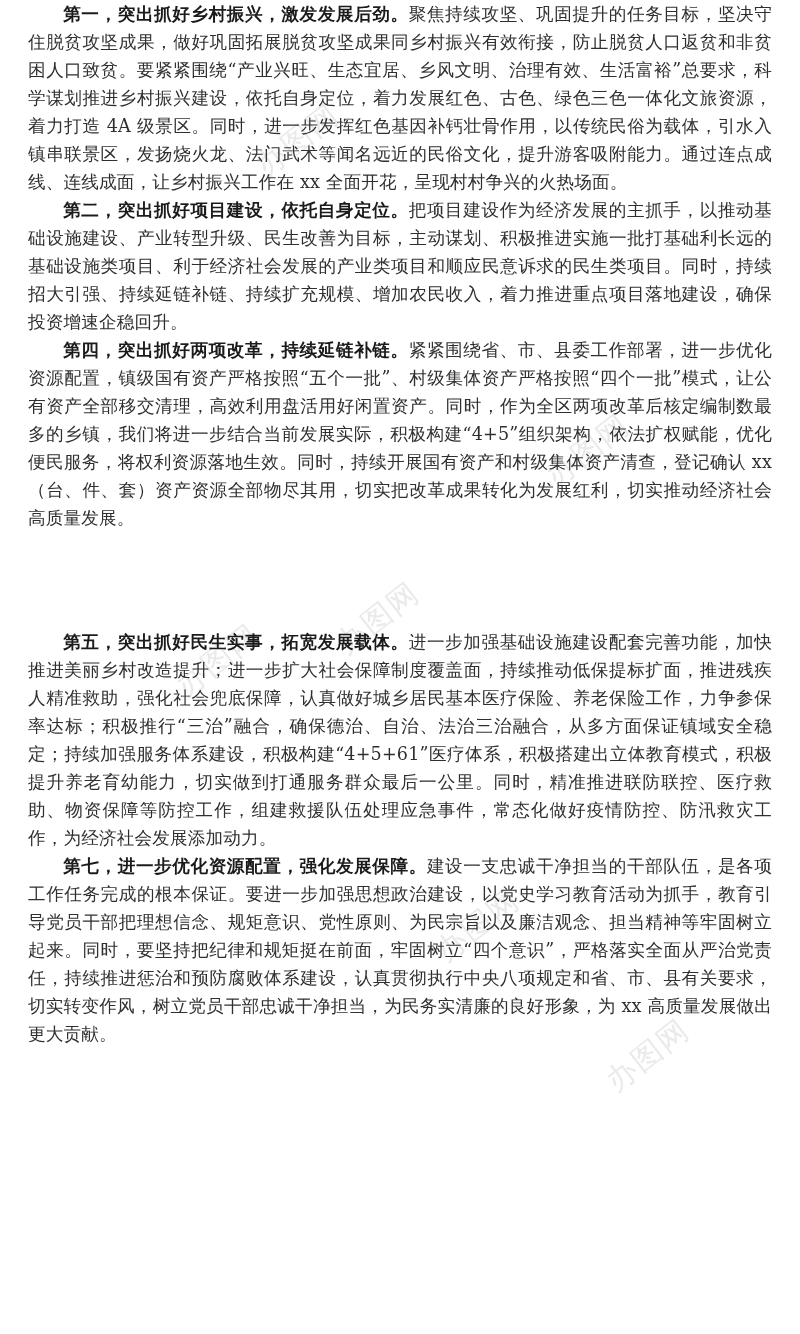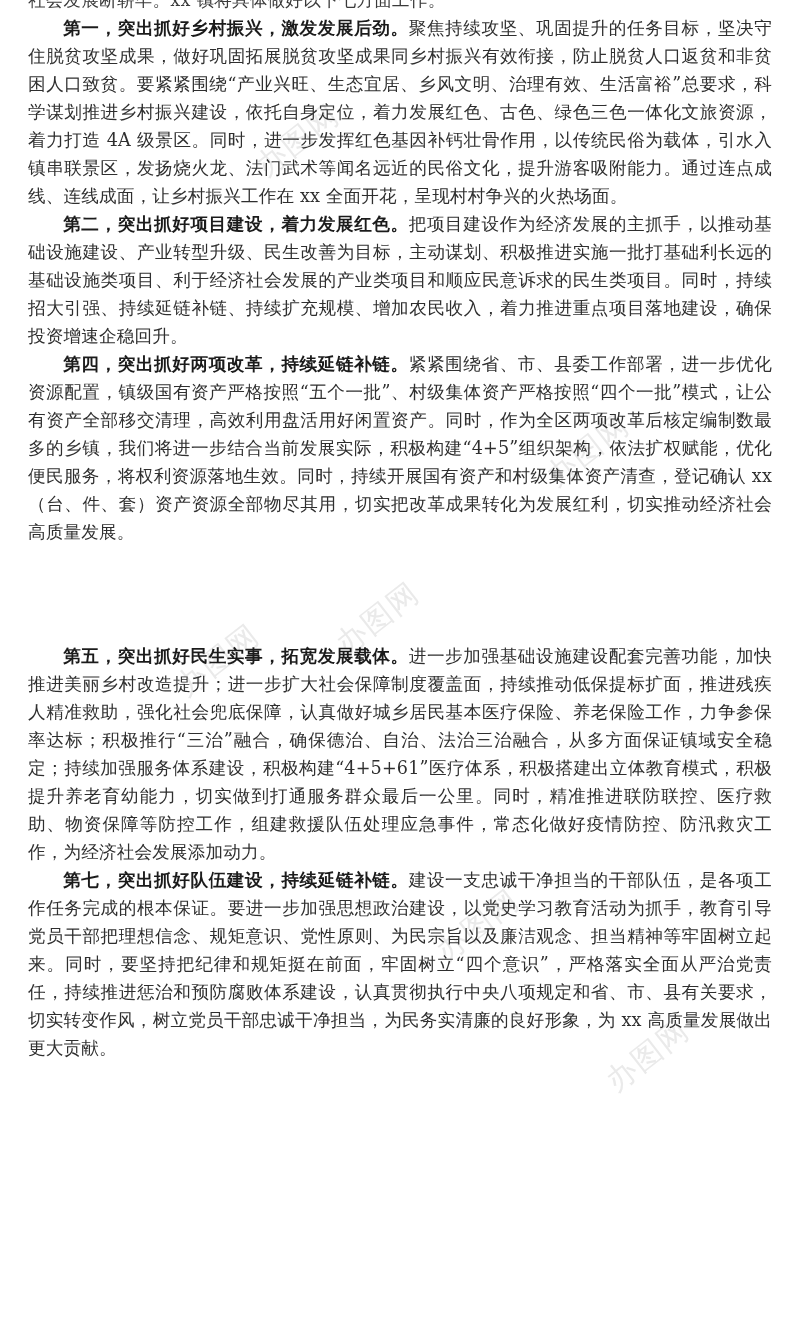--- a/index.html
+++ b/index.html
@@ -93,32 +93,29 @@
 
   <div class="watermark wm1">办图网</div>
   <div class="watermark wm2">办图网</div>
   <div class="watermark wm3">办图网</div>
   <div class="watermark wm4">办图网</div>
   <div class="watermark wm5">办图网</div>
   <div class="watermark wm6">办图网</div>
 
   <div class="doc-body">
 
-    <div class="clipped-line">
-      <div class="inner">社会发展断崭牢。xx 镇将具体做好以下七方面工作。</div>
-    </div>
 
     <p class="para"><span class="lead">第一，突出抓好乡村振兴，激发发展后劲。</span><span>聚焦持续攻坚、巩固提升的任务目标，坚决守住脱贫攻坚成果，做好巩固拓展脱贫攻坚成果同乡村振兴有效衔接，防止脱贫人口返贫和非贫困人口致贫。要紧紧围绕“产业兴旺、生态宜居、乡风文明、治理有效、生活富裕”总要求，科学谋划推进乡村振兴建设，依托自身定位，着力发展红色、古色、绿色三色一体化文旅资源，着力打造 4A 级景区。同时，进一步发挥红色基因补钙壮骨作用，以传统民俗为载体，引水入镇串联景区，发扬烧火龙、法门武术等闻名远近的民俗文化，提升游客吸附能力。通过连点成线、连线成面，让乡村振兴工作在 xx 全面开花，呈现村村争兴的火热场面。</span></p>
 
-    <p class="para"><span class="lead">第二，突出抓好项目建设，着力发展红色。</span><span>把项目建设作为经济发展的主抓手，以推动基础设施建设、产业转型升级、民生改善为目标，主动谋划、积极推进实施一批打基础利长远的基础设施类项目、利于经济社会发展的产业类项目和顺应民意诉求的民生类项目。同时，持续招大引强、持续延链补链、持续扩充规模、增加农民收入，着力推进重点项目落地建设，确保投资增速企稳回升。</span></p>
+    <p class="para"><span class="lead">第二，突出抓好项目建设，依托自身定位。</span><span>把项目建设作为经济发展的主抓手，以推动基础设施建设、产业转型升级、民生改善为目标，主动谋划、积极推进实施一批打基础利长远的基础设施类项目、利于经济社会发展的产业类项目和顺应民意诉求的民生类项目。同时，持续招大引强、持续延链补链、持续扩充规模、增加农民收入，着力推进重点项目落地建设，确保投资增速企稳回升。</span></p>
 
 
     <p class="para"><span class="lead">第四，突出抓好两项改革，持续延链补链。</span><span>紧紧围绕省、市、县委工作部署，进一步优化资源配置，镇级国有资产严格按照“五个一批”、村级集体资产严格按照“四个一批”模式，让公有资产全部移交清理，高效利用盘活用好闲置资产。同时，作为全区两项改革后核定编制数最多的乡镇，我们将进一步结合当前发展实际，积极构建“4+5”组织架构，依法扩权赋能，优化便民服务，将权利资源落地生效。同时，持续开展国有资产和村级集体资产清查，登记确认 xx（台、件、套）资产资源全部物尽其用，切实把改革成果转化为发展红利，切实推动经济社会高质量发展。</span></p>
 
     <div class="page-gap"></div>
 
     <p class="para"><span class="lead">第五，突出抓好民生实事，拓宽发展载体。</span><span>进一步加强基础设施建设配套完善功能，加快推进美丽乡村改造提升；进一步扩大社会保障制度覆盖面，持续推动低保提标扩面，推进残疾人精准救助，强化社会兜底保障，认真做好城乡居民基本医疗保险、养老保险工作，力争参保率达标；积极推行“三治”融合，确保德治、自治、法治三治融合，从多方面保证镇域安全稳定；持续加强服务体系建设，积极构建“4+5+61”医疗体系，积极搭建出立体教育模式，积极提升养老育幼能力，切实做到打通服务群众最后一公里。同时，精准推进联防联控、医疗救助、物资保障等防控工作，组建救援队伍处理应急事件，常态化做好疫情防控、防汛救灾工作，为经济社会发展添加动力。</span></p>
 
 
-    <p class="para"><span class="lead">第七，突出抓好队伍建设，持续延链补链。</span><span>建设一支忠诚干净担当的干部队伍，是各项工作任务完成的根本保证。要进一步加强思想政治建设，以党史学习教育活动为抓手，教育引导党员干部把理想信念、规矩意识、党性原则、为民宗旨以及廉洁观念、担当精神等牢固树立起来。同时，要坚持把纪律和规矩挺在前面，牢固树立“四个意识”，严格落实全面从严治党责任，持续推进惩治和预防腐败体系建设，认真贯彻执行中央八项规定和省、市、县有关要求，切实转变作风，树立党员干部忠诚干净担当，为民务实清廉的良好形象，为 xx 高质量发展做出更大贡献。</span></p>
+    <p class="para"><span class="lead">第七，进一步优化资源配置，强化发展保障。</span><span>建设一支忠诚干净担当的干部队伍，是各项工作任务完成的根本保证。要进一步加强思想政治建设，以党史学习教育活动为抓手，教育引导党员干部把理想信念、规矩意识、党性原则、为民宗旨以及廉洁观念、担当精神等牢固树立起来。同时，要坚持把纪律和规矩挺在前面，牢固树立“四个意识”，严格落实全面从严治党责任，持续推进惩治和预防腐败体系建设，认真贯彻执行中央八项规定和省、市、县有关要求，切实转变作风，树立党员干部忠诚干净担当，为民务实清廉的良好形象，为 xx 高质量发展做出更大贡献。</span></p>
 
   </div>
 </div>
 
 </body></html>

